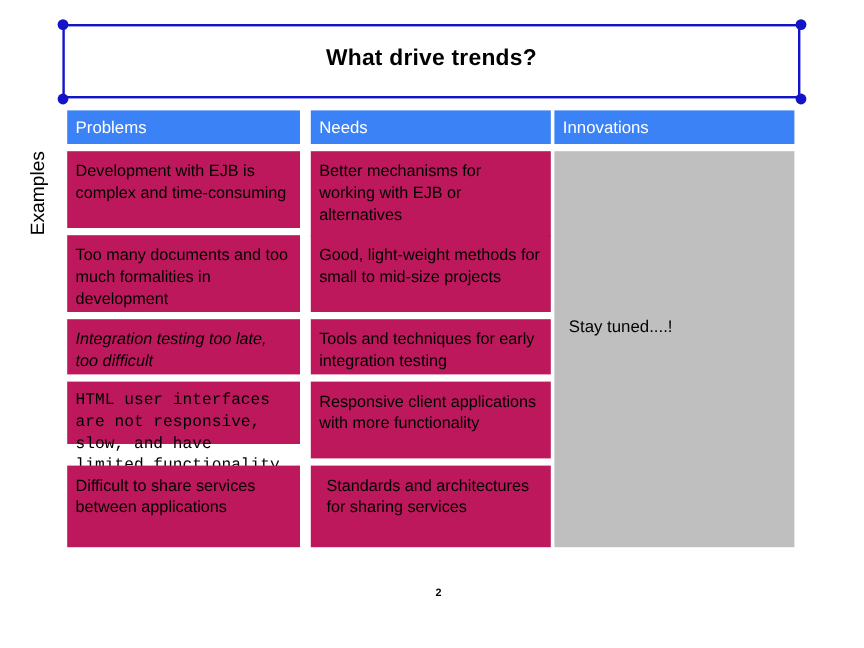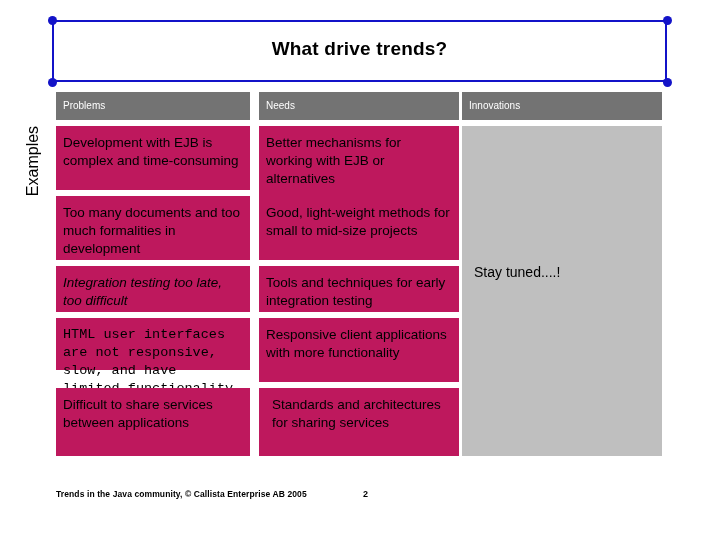--- a/index.html
+++ b/index.html
@@ -66,23 +66,23 @@
   }
 
   
   .table {
     position: absolute;
     left: 56px;
     top: 92px;
   }
   .hdr {
     position: absolute;
-    background: #737373;
+    background: #3b82f6;
     color: #ffffff;
-    font-size: 10px;
+    font-size: 14px;
     height: 28px;
     line-height: 28px;
     padding-left: 7px;
     box-sizing: border-box;
   }
   .cell {
     position: absolute;
     background: #be185d;
     color: #000000;
     font-size: 13.5px;
@@ -157,16 +157,15 @@
     <div class="cell" style="left:203px; top:226px; width:200px; height:64px;">Responsive client applications with more functionality</div>
 
     <div class="cell" style="left:0px;   top:296px; width:194px; height:68px;">Difficult to share services between applications</div>
     <div class="cell" style="left:203px; top:296px; width:200px; height:68px;padding-left:13px;">Standards and architectures for sharing services</div>
 
     <div class="cell-inn" style="left:406px; top:34px; width:200px; height:330px;"></div>
   </div>
 
   <div class="stay-tuned">Stay tuned....!</div>
 
-  <div class="footer-text">Trends in the Java community, © Callista Enterprise AB 2005</div>
   <div class="page-num">2</div>
 
 </div>
 
 </body></html>

